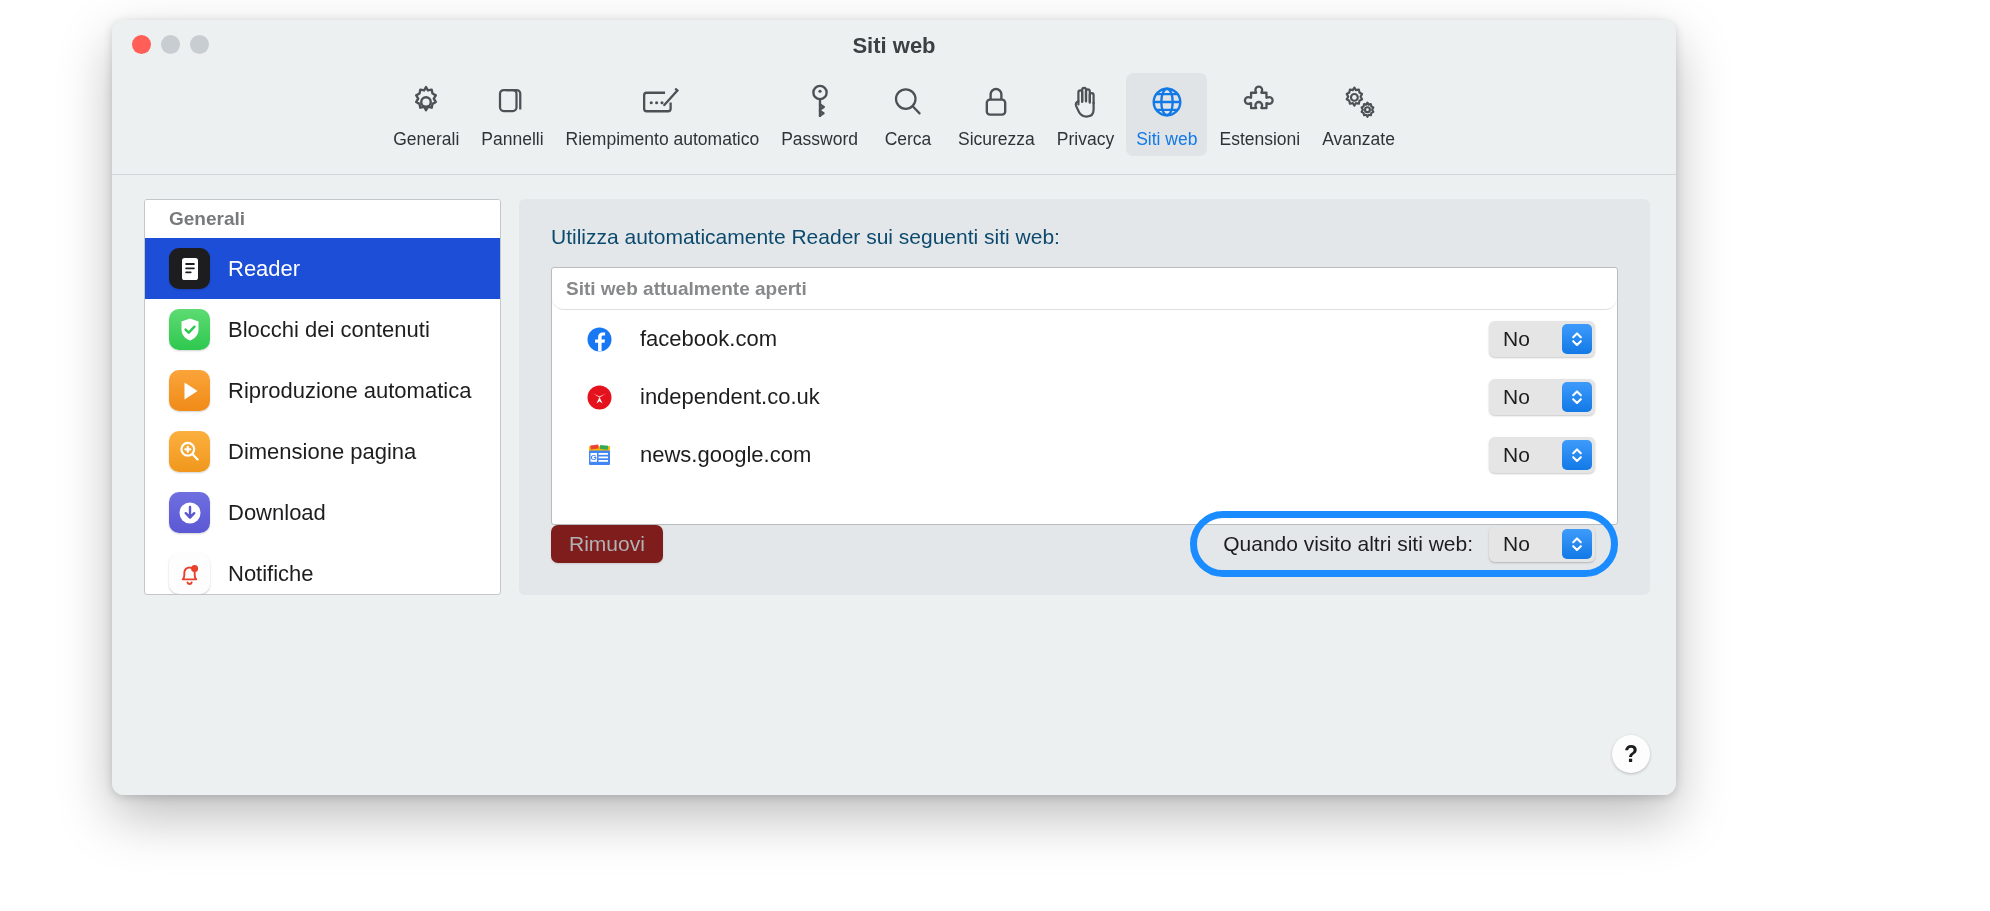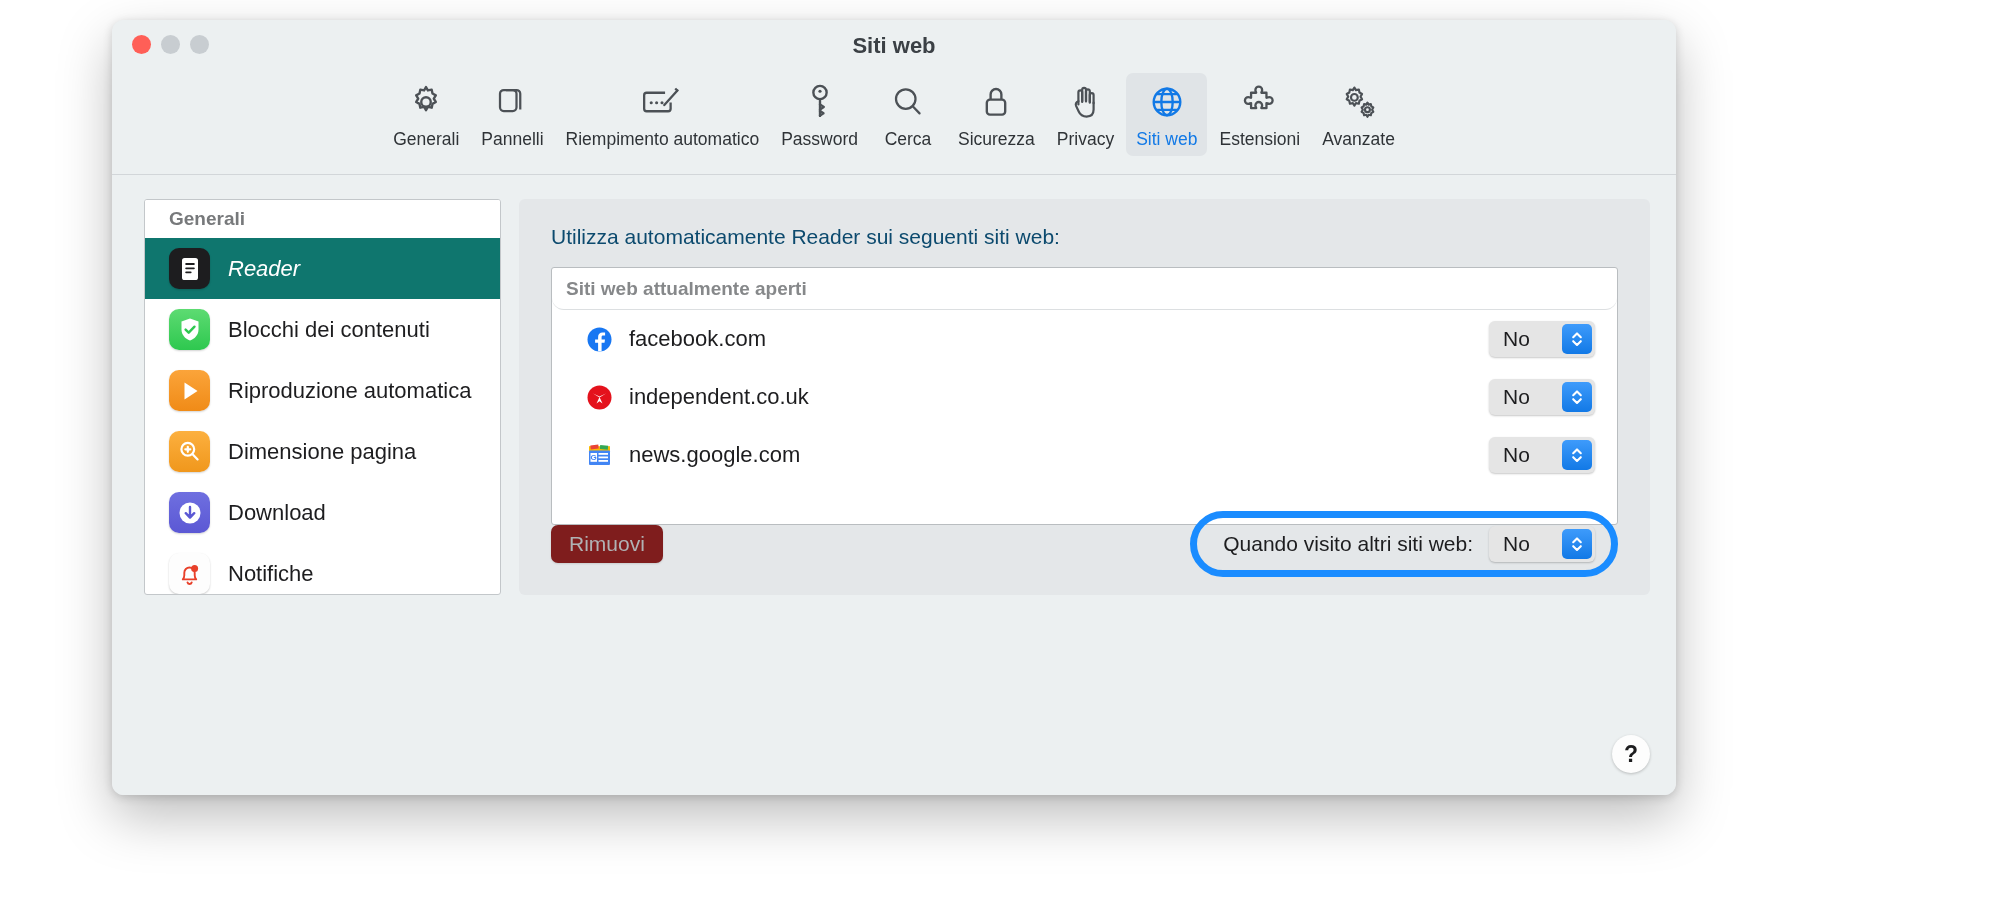--- a/index.html
+++ b/index.html
@@ -124,21 +124,21 @@
     background: #ffffff;
   }
   .sb-item {
     height: 61px;
     display: flex;
     align-items: center;
     padding-left: 24px;
     gap: 18px;
     cursor: default;
   }
-  .sb-item.active { background: #0f766e; font-style: italic; }
+  .sb-item.active { background: #1d4ed8; }
   .sb-icon {
     width: 41px; height: 41px;
     border-radius: 10px;
     flex-shrink: 0;
     display: flex;
     align-items: center;
     justify-content: center;
     box-shadow: 0 1px 2px rgba(0,0,0,0.18);
   }
   .sb-label {
@@ -185,21 +185,21 @@
     font-size: 19px;
     font-weight: bold;
     color: #86888a;
     border-radius: 12px;
   }
   .list-row {
     height: 58px;
     display: flex;
     align-items: center;
     padding: 0 22px 0 34px;
-    gap: 17px;
+    gap: 28px;
   }
   .favicon {
     width: 26px; height: 26px;
     flex-shrink: 0;
     display: flex;
     align-items: center;
     justify-content: center;
   }
   .site-name {
     font-size: 22px;

